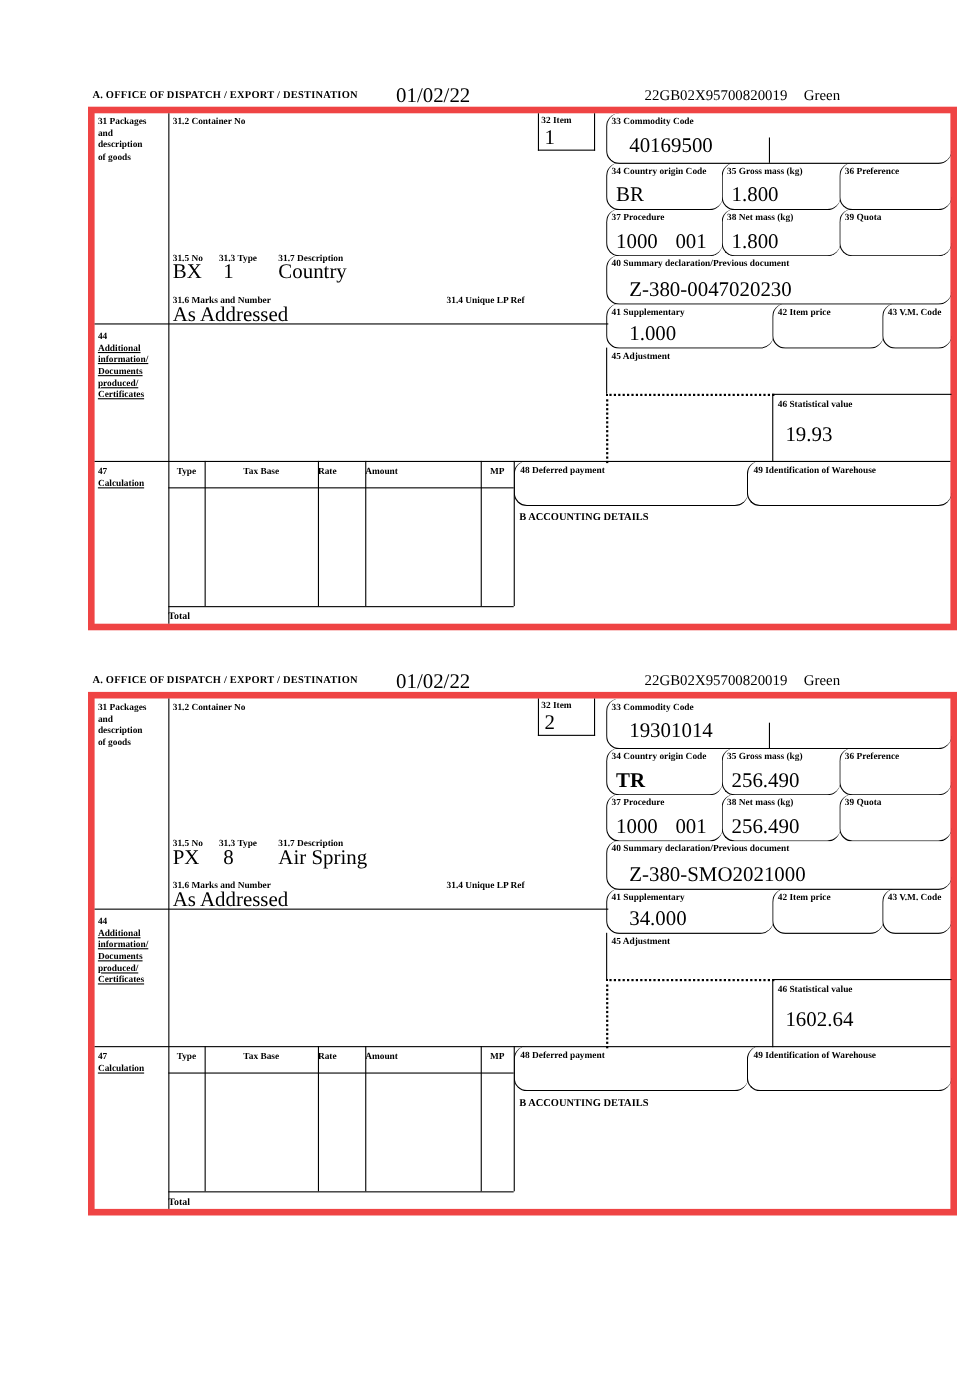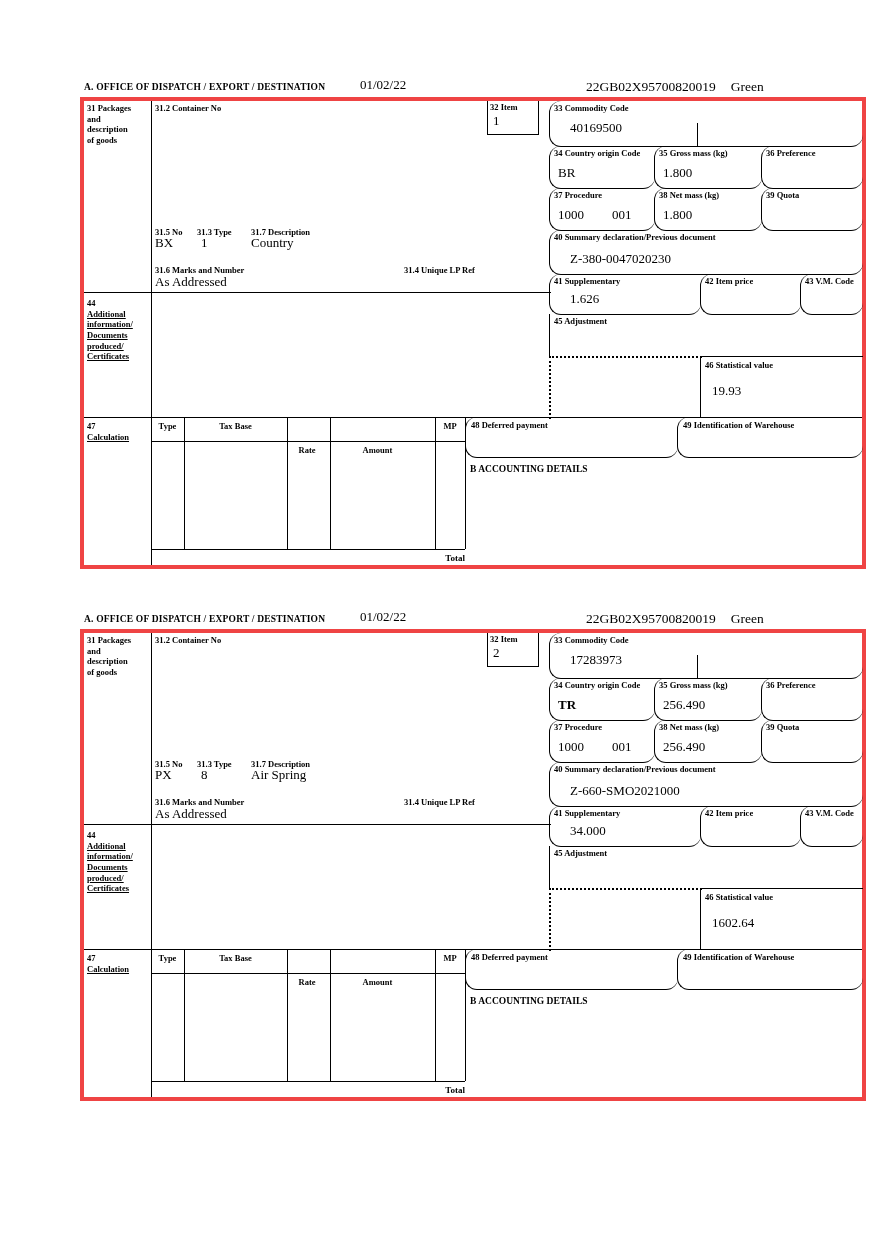--- a/index.html
+++ b/index.html
@@ -5,37 +5,37 @@
   html,body { margin:0; padding:0; }
   body {
     width:882px; height:1250px; position:relative;
     background:#ffffff; color:#000;
     font-family:"Liberation Serif", serif;
     overflow:hidden;
   }
   .decl { position:absolute; left:80px; width:782px; height:495px; }
   .lbl  { position:absolute; font-weight:bold; font-size:8.5px; line-height:1.25; white-space:nowrap; }
   .pre  { white-space:pre-line; }
-  .val  { position:absolute; font-size:13px; line-height:1.1; white-space:nowrap; }
+  .val  { position:absolute; font-size:19px; line-height:1.1; white-space:nowrap; }
   .hdr-title { position:absolute; font-weight:bold; font-size:9.5px; letter-spacing:.2px; }
-  .bigbox { position:absolute; left:0; top:24px; width:778px; height:464px; border:4px solid #ef4444; }
+  .bigbox { position:absolute; left:0; top:24px; width:778px; height:464px; border:6px solid #ef4444; }
   .vline { position:absolute; width:0; border-left:1.5px solid #000; }
   .hline { position:absolute; height:0; border-top:1.5px solid #000; }
   .cell  { position:absolute; border-left:1.5px solid #000; border-bottom:1.5px solid #000;border-radius:12px; }
   .cell-nob { position:absolute; border-left:1.5px solid #000; }
   .dotted-area { position:absolute; border-left:2px dotted #000; border-top:2px dotted #000; }
   .box46 { position:absolute; border-left:1.5px solid #000; border-top:1.5px solid #000; }
   .box32 { position:absolute; border-left:1.5px solid #000; border-right:1.5px solid #000; border-bottom:1.5px solid #000; }
   .ul { text-decoration:underline; text-underline-offset:1px; }
   .colhead { position:absolute; font-weight:bold; font-size:8.5px; top:320px; }
   .c-center { text-align:center; }
-  .c-right  { text-align:center;margin-top:24px; }
+  .c-right  { text-align:left; }
   .mrnwrap { position:absolute; display:flex; gap:15px; font-size:13.5px; white-space:nowrap; }
   .b-label { position:absolute; font-weight:bold; font-size:9.5px; }
-  .total-label { position:absolute; font-weight:bold; font-size:9px; text-align:right; }
+  .total-label { position:absolute; font-weight:bold; font-size:9px; text-align:left; }
 </style>
 </head>
 <body>
 
 <div id="page">
   <section class="decl" style="top: 73px;">
 
     <div class="hdr-title" style="left:4px; top:9px;">A.  OFFICE OF DISPATCH / EXPORT / DESTINATION</div>
     <div class="val" style="left:280px; top:5px;">01/02/22</div>
     <div class="mrnwrap" style="left:506px; top:6px;">
@@ -104,21 +104,21 @@
         <div class="lbl" style="left:4px; top:2px;">39 Quota</div>
       </div>
 
       <div class="cell" style="left:465px; top:129px; width:313px; height:44px;">
         <div class="lbl" style="left:4px; top:2px;">40 Summary declaration/Previous document</div>
         <div class="val" style="left:20px; top:22px;">Z-380-0047020230</div>
       </div>
 
       <div class="cell" style="left:465px; top:173px; width:151px; height:40px;">
         <div class="lbl" style="left:4px; top:2px;">41 Supplementary</div>
-        <div class="val" style="left:20px; top:18px;">1.626</div>
+        <div class="val" style="left:20px; top:18px;">1.000</div>
       </div>
       <div class="cell" style="left:616px; top:173px; width:100px; height:40px;">
         <div class="lbl" style="left:4px; top:2px;">42 Item price</div>
       </div>
       <div class="cell" style="left:716px; top:173px; width:62px; height:40px;">
         <div class="lbl" style="left:4px; top:2px;">43 V.M. Code</div>
       </div>
 
       <div class="cell-nob" style="left:465px; top:213px; width:313px; height:42px;">
         <div class="lbl" style="left:4px; top:2px;">45 Adjustment</div>
@@ -203,21 +203,21 @@
 
       <div class="lbl" style="left:71px; top:2px;">31.2 Container No</div>
 
       <div class="box32" style="left:403px; top:0; width:50px; height:33px;">
         <div class="lbl" style="left:2px; top:1px;">32 Item</div>
         <div class="val" style="left:5px; top:13px;">2</div>
       </div>
 
       <div class="cell" style="left:465px; top:0; width:313px; height:45px;">
         <div class="lbl" style="left:4px; top:2px;">33 Commodity Code</div>
-        <div class="val" style="left:20px; top:20px;">17283973</div>
+        <div class="val" style="left:20px; top:20px;">19301014</div>
         <div class="vline" style="left:147px; top:22px; height:23px;"></div>
       </div>
 
       <div class="cell" style="left:465px; top:45px; width:105px; height:42px;">
         <div class="lbl" style="left:4px; top:2px;">34 Country origin Code</div>
         <div class="val" style="left:8px; top:20px;font-weight:bold;">TR</div>
       </div>
       <div class="cell" style="left:570px; top:45px; width:107px; height:42px;">
         <div class="lbl" style="left:4px; top:2px;">35 Gross mass (kg)</div>
         <div class="val" style="left:8px; top:20px;">256.490</div>
@@ -234,21 +234,21 @@
       <div class="cell" style="left:570px; top:87px; width:107px; height:42px;">
         <div class="lbl" style="left:4px; top:2px;">38 Net mass (kg)</div>
         <div class="val" style="left:8px; top:20px;">256.490</div>
       </div>
       <div class="cell" style="left:677px; top:87px; width:101px; height:42px;">
         <div class="lbl" style="left:4px; top:2px;">39 Quota</div>
       </div>
 
       <div class="cell" style="left:465px; top:129px; width:313px; height:44px;">
         <div class="lbl" style="left:4px; top:2px;">40 Summary declaration/Previous document</div>
-        <div class="val" style="left:20px; top:22px;">Z-660-SMO2021000</div>
+        <div class="val" style="left:20px; top:22px;">Z-380-SMO2021000</div>
       </div>
 
       <div class="cell" style="left:465px; top:173px; width:151px; height:40px;">
         <div class="lbl" style="left:4px; top:2px;">41 Supplementary</div>
         <div class="val" style="left:20px; top:18px;">34.000</div>
       </div>
       <div class="cell" style="left:616px; top:173px; width:100px; height:40px;">
         <div class="lbl" style="left:4px; top:2px;">42 Item price</div>
       </div>
       <div class="cell" style="left:716px; top:173px; width:62px; height:40px;">

